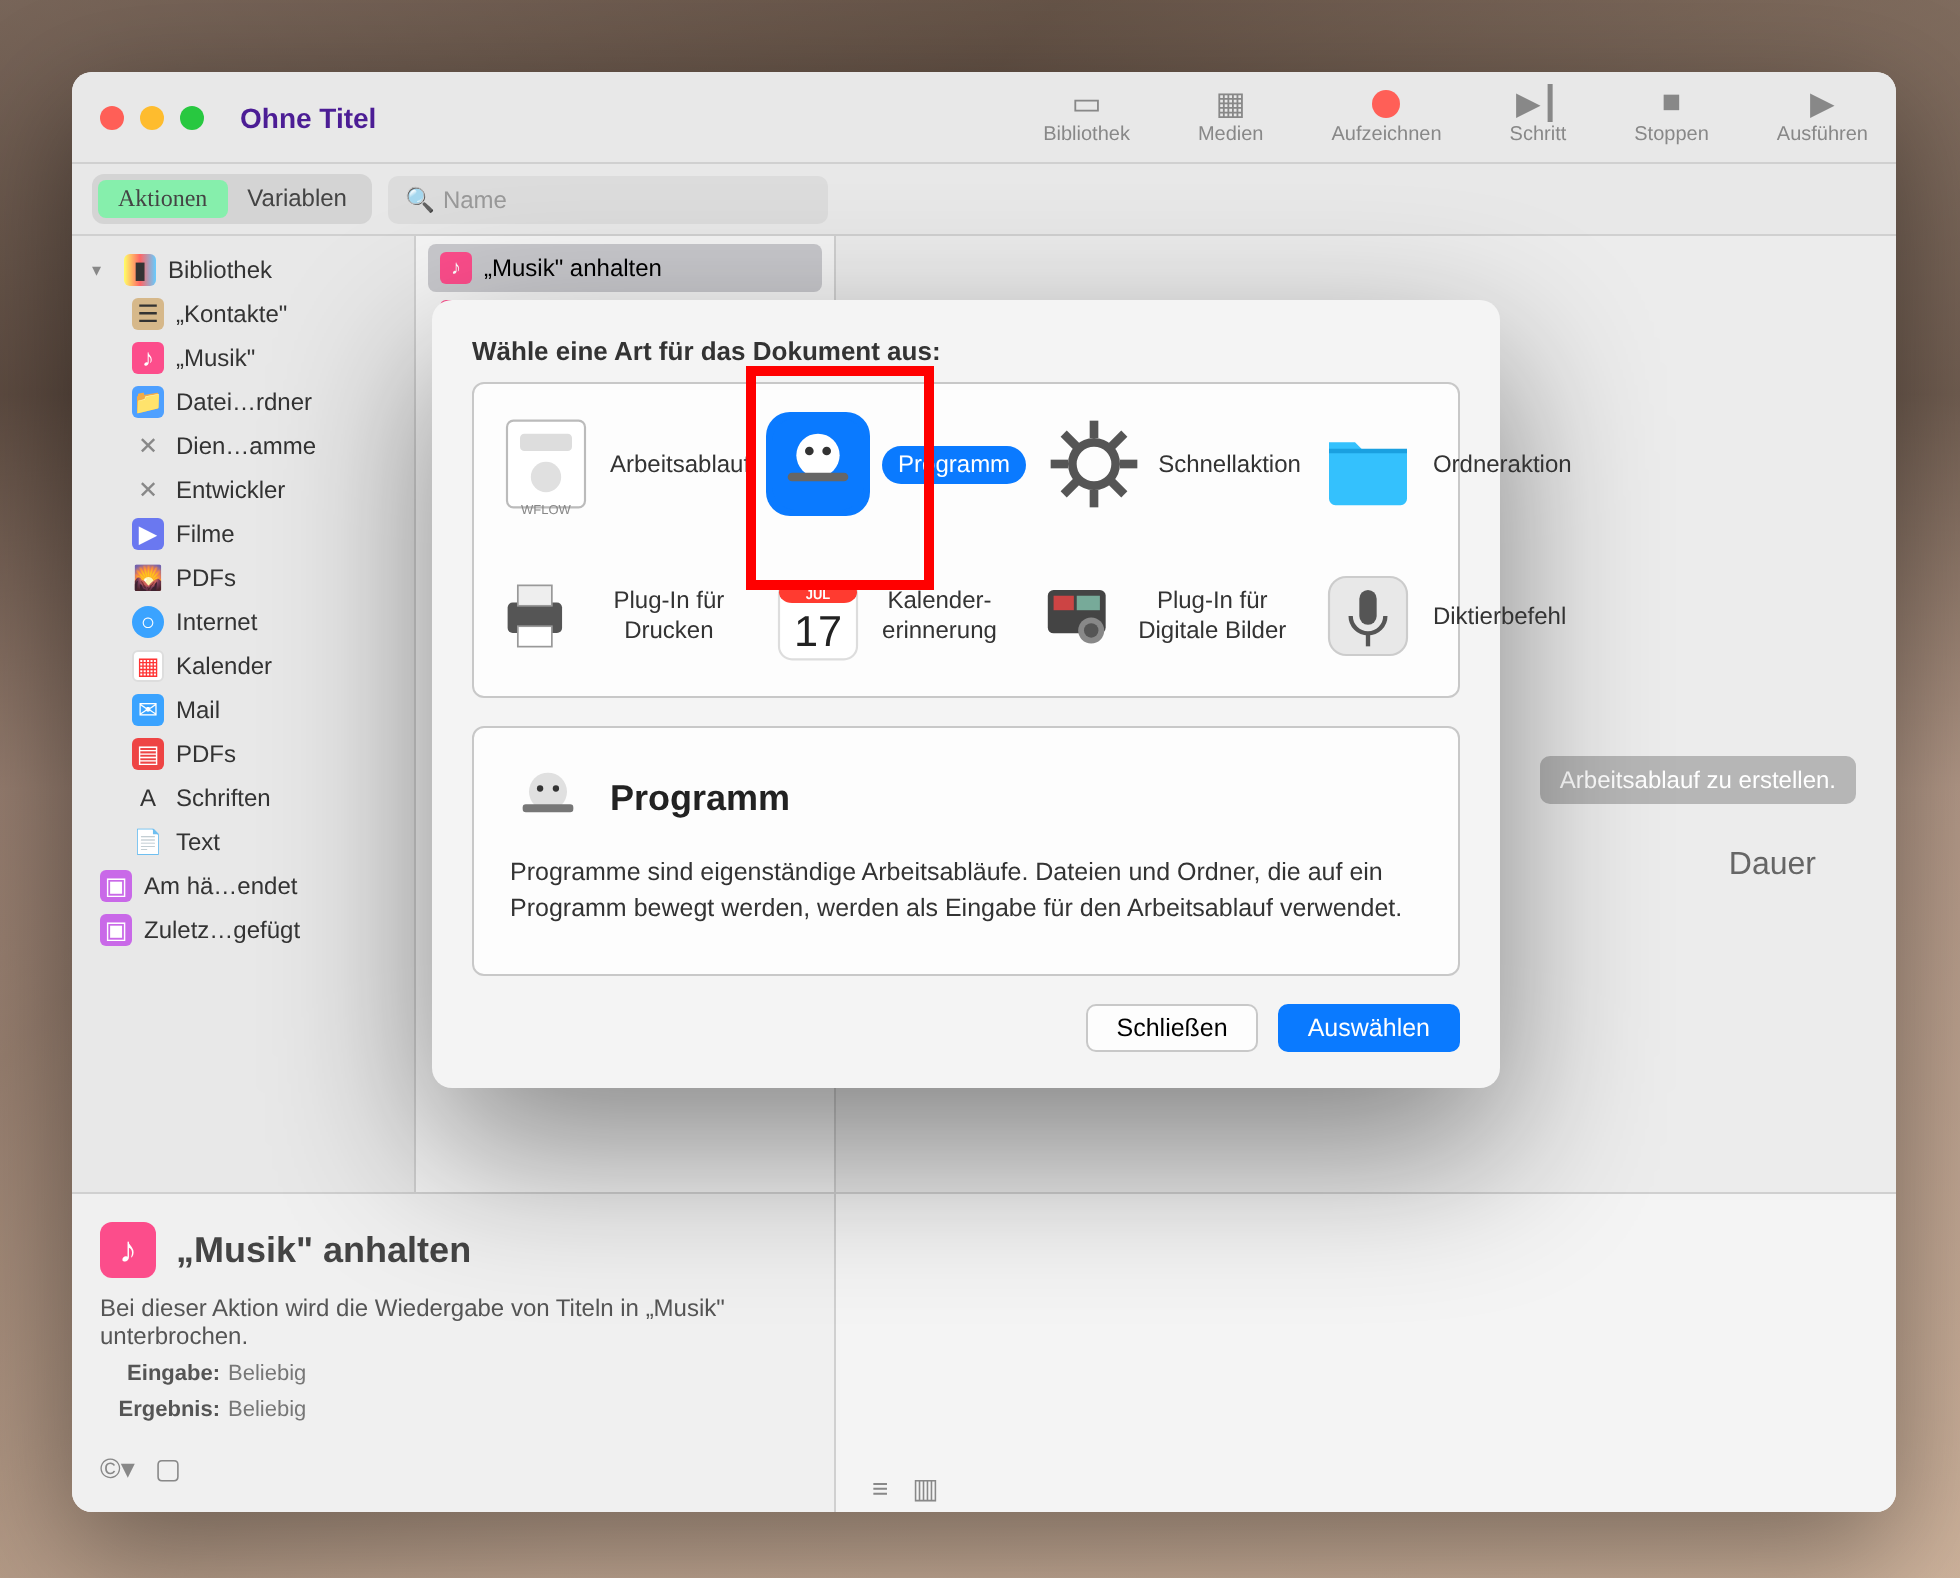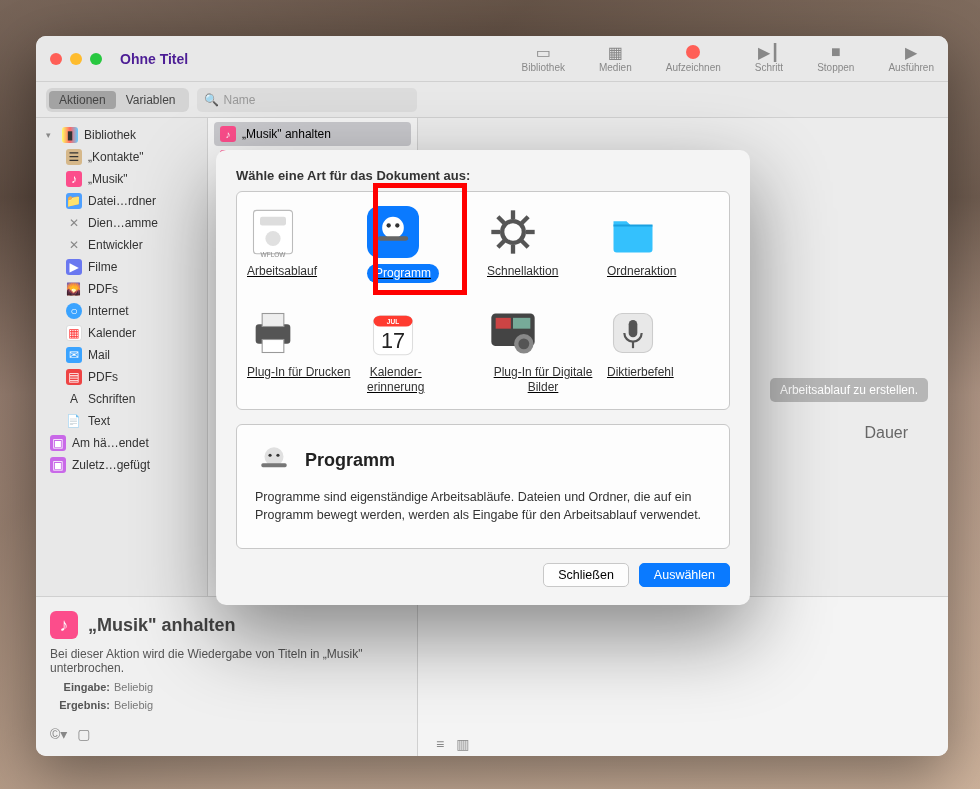--- a/index.html
+++ b/index.html
@@ -13,21 +13,21 @@
 .tl.red { background: #ff5f57; } .tl.yellow { background: #febc2e; } .tl.green { background: #28c840; }
 .win-title { margin-left: 18px; font-size: 14px; font-weight: 600; color: #4c1d95; }
 .toolbar-btns { margin-left: auto; display: flex; gap: 34px; }
 .tb-btn { display: flex; flex-direction: column; align-items: center; gap: 2px; color: #888; font-size: 10px; cursor: pointer; }
 .tb-btn .ic { width: 20px; height: 16px; display: flex; align-items: center; justify-content: center; font-size: 16px; }
 .tb-btn.rec .ic::before { content:''; width:14px; height:14px; border-radius:50%; background:#ff5f57; }
 
 .toolbar2 { height: 36px; background: #e8e8e8; border-bottom: 1px solid #d0d0d0; display: flex; align-items: center; padding: 0 10px; gap: 8px; }
 .seg { background: #d4d4d4; border-radius: 6px; padding: 3px; display: flex; }
 .seg-btn { padding: 2px 10px; font-size: 12px; color: #444; border-radius: 4px; cursor: pointer; }
-.seg-btn.active { background: #a3a3a3; }
+.seg-btn.active { background: #86efac; font-family: Liberation Serif, serif; }
 .searchbox { flex: 0 0 220px; height: 24px; background: #dcdcdc; border-radius: 5px; display: flex; align-items: center; padding: 0 8px; color: #999; font-size: 12px; gap: 4px; }
 
 .main-body { flex: 1; display: flex; overflow: hidden; }
 .sidebar { width: 172px; background: #e8e8e8; border-right: 1px solid #d0d0d0; padding: 6px 0; font-size: 12px; overflow: auto; }
 .side-row { display: flex; align-items: center; gap: 6px; padding: 3px 10px; color: #333; cursor: pointer; }
 .side-row .disclose { width: 10px; color: #888; font-size: 9px; }
 .side-row .ic { width: 16px; height: 16px; display: inline-flex; align-items: center; justify-content: center; font-size: 12px; border-radius: 3px; }
 .side-row.sub { padding-left: 30px; }
 .side-row.sub2 { padding-left: 14px; }
 
@@ -45,21 +45,21 @@
 .info-title { display: flex; align-items: center; gap: 10px; font-size: 18px; font-weight: 600; color: #444; margin-bottom: 8px; }
 .info-title .ic { width: 28px; height: 28px; background: #fc4d8b; border-radius: 6px; color:white; display:flex; align-items:center; justify-content:center; }
 .info-meta { font-size: 11px; color: #777; margin-top: 6px; }
 .info-meta b { color:#555; display:inline-block; width:60px; text-align:right; margin-right:4px;}
 .info-foot { margin-top:auto; display:flex; gap:10px; color:#888; font-size:14px; }
 .log-panel { flex:1; background:#f4f4f4; }
 .log-foot { position:absolute; bottom:4px; left:400px; color:#888; display:flex; gap:12px; font-size:14px;}
 .modal { position: absolute; left: 216px; top: 150px; width: 534px; background: #f4f4f4; border-radius: 10px; box-shadow: 0 30px 80px rgba(0,0,0,0.45); padding: 18px 20px 18px; }
 .modal-title { font-size: 13px; font-weight: 600; color: #333; margin-bottom: 8px; }
 .type-grid { border: 1px solid #c8c8c8; border-radius: 6px; background: #fdfdfd; padding: 10px 6px; display: grid; grid-template-columns: repeat(4, 1fr); row-gap: 16px; }
-.type-item { display: flex; flex-direction: column; align-items: flex-start; gap: 6px; cursor: pointer; padding: 4px; border-radius: 8px; position:relative;text-decoration:underline; }
+.type-item { display: flex; flex-direction: row; align-items: center; gap: 6px; cursor: pointer; padding: 4px; border-radius: 8px; position:relative; }
 .type-item .tic { width: 52px; height: 52px; display:flex; align-items:center; justify-content:center; font-size:36px; }
 .type-item .tlabel { font-size: 12px; text-align: center; color: #333; line-height: 1.25; }
 .type-item.selected .tic { background: #0a7aff; border-radius: 12px; }
 .type-item.selected .tlabel { background: #0a7aff; color: white; padding: 2px 8px; border-radius: 10px; }
 .highlight-box { position: absolute; border: 5px solid #ff0000; pointer-events: none; }
 
 .desc-box { margin-top: 14px; border: 1px solid #c8c8c8; border-radius: 6px; background: #fdfdfd; padding: 16px 18px 24px; }
 .desc-head { display: flex; align-items: center; gap: 12px; font-size: 18px; font-weight: 700; color: #222; margin-bottom: 10px; }
 .desc-head .dic { width: 38px; height: 38px; }
 .desc-text { font-size: 12.5px; color: #333; line-height: 1.4; }

